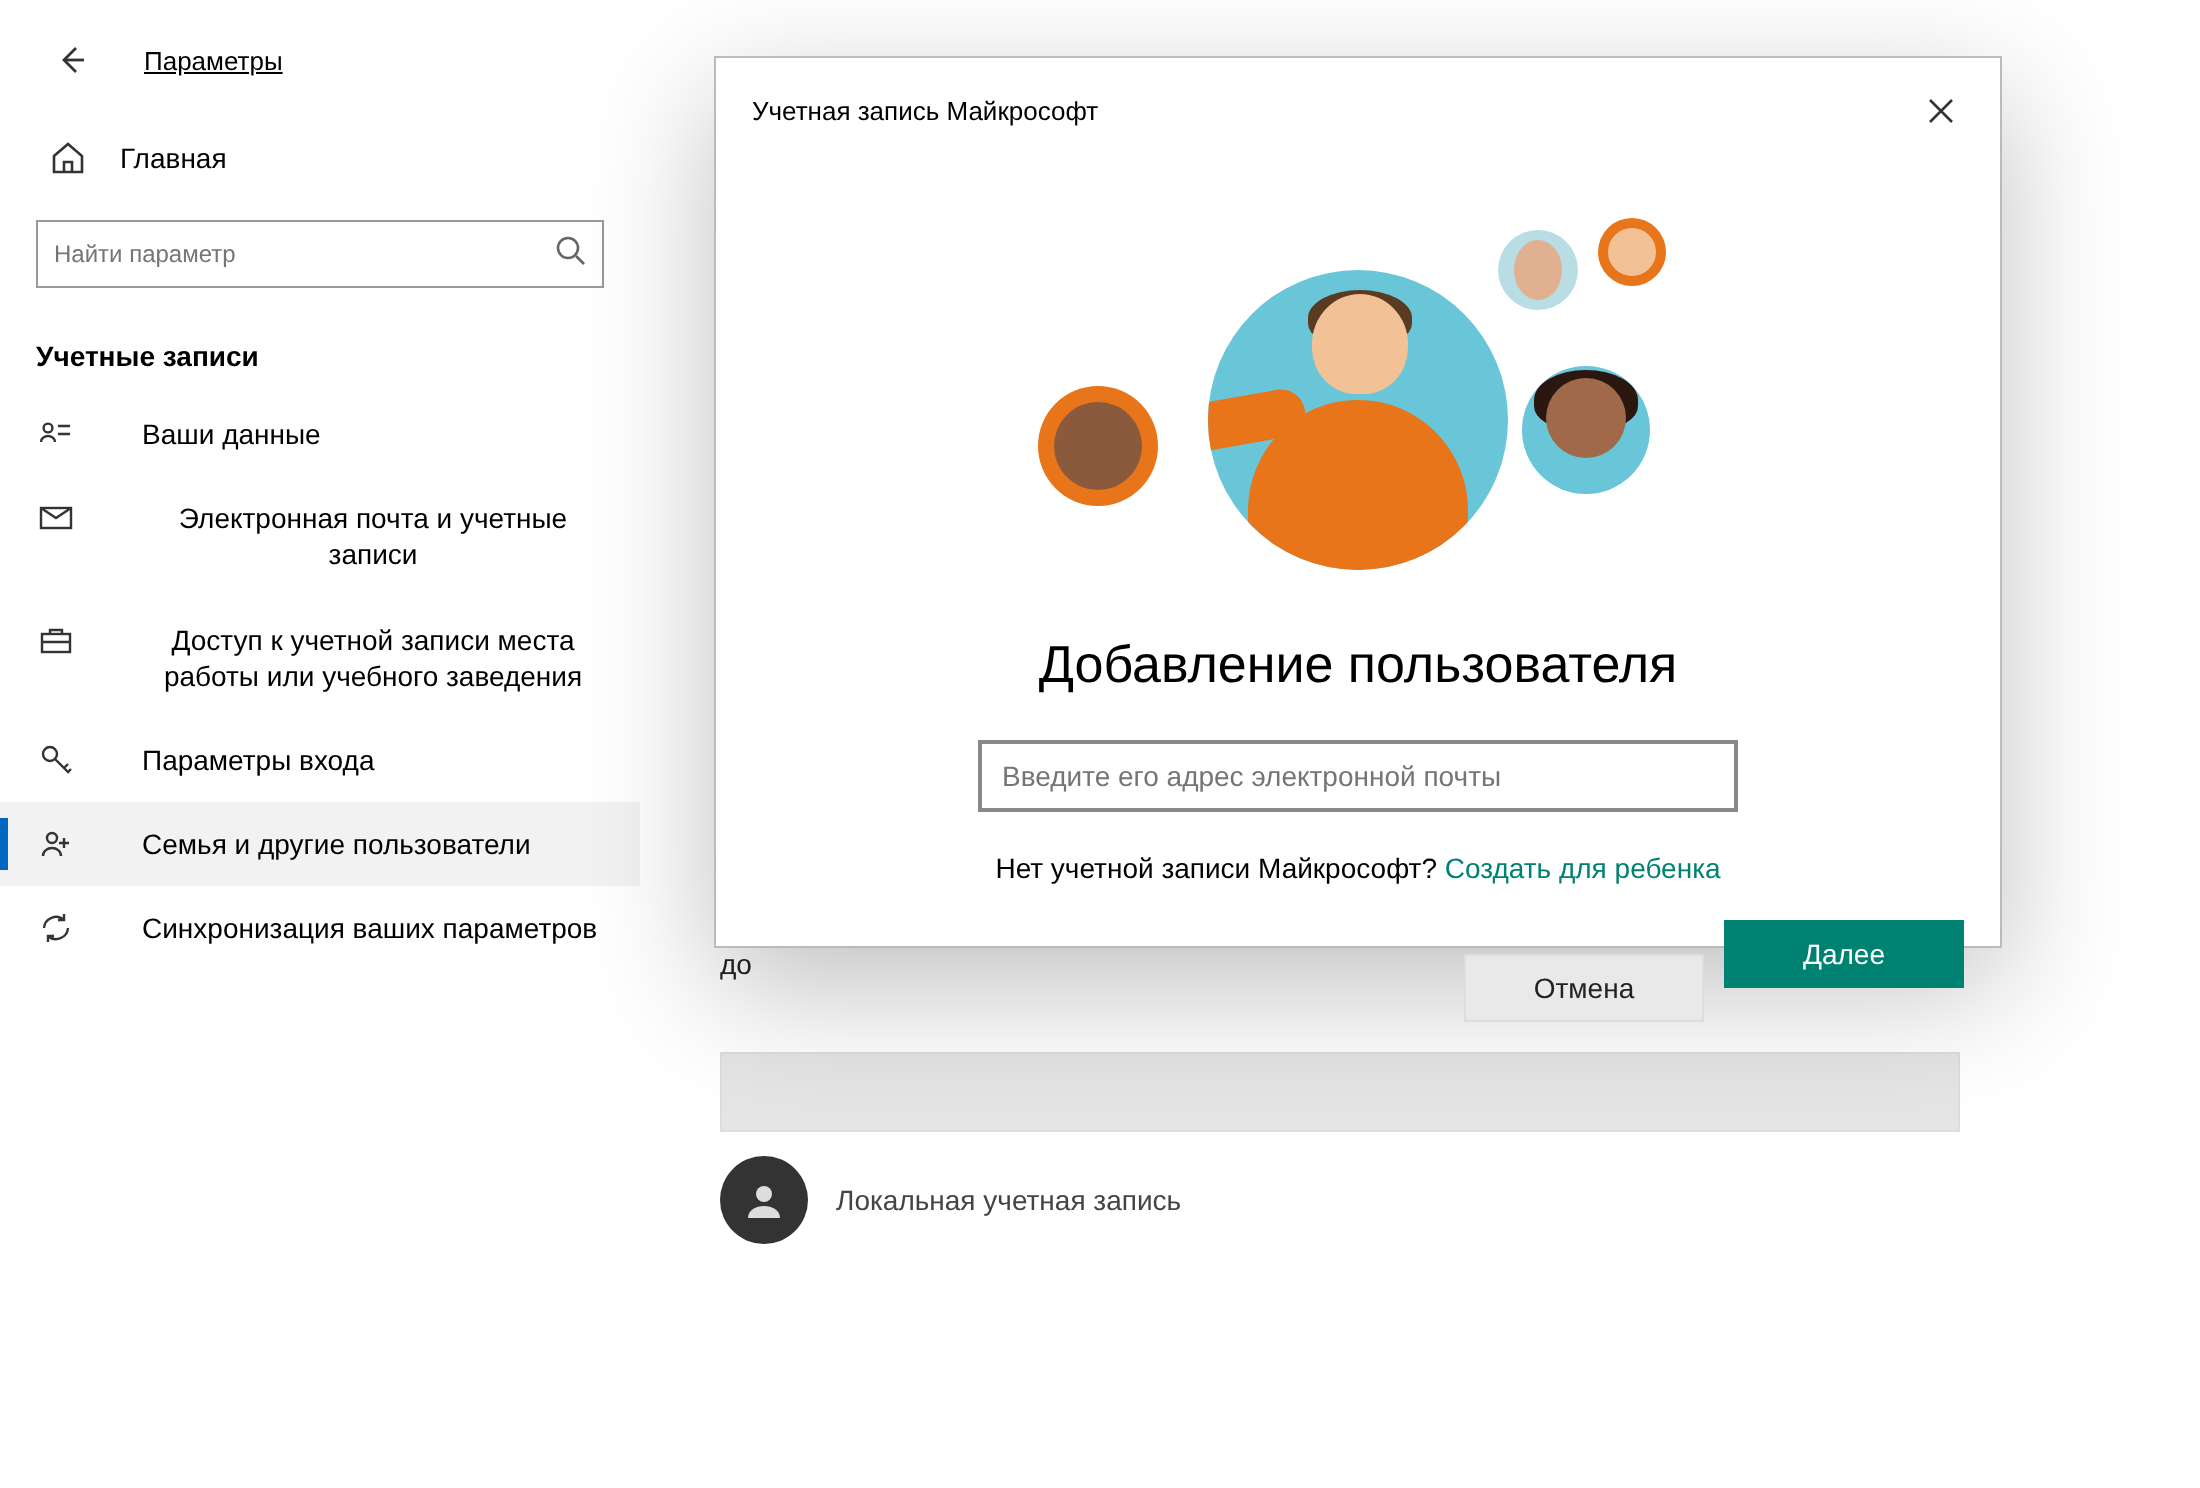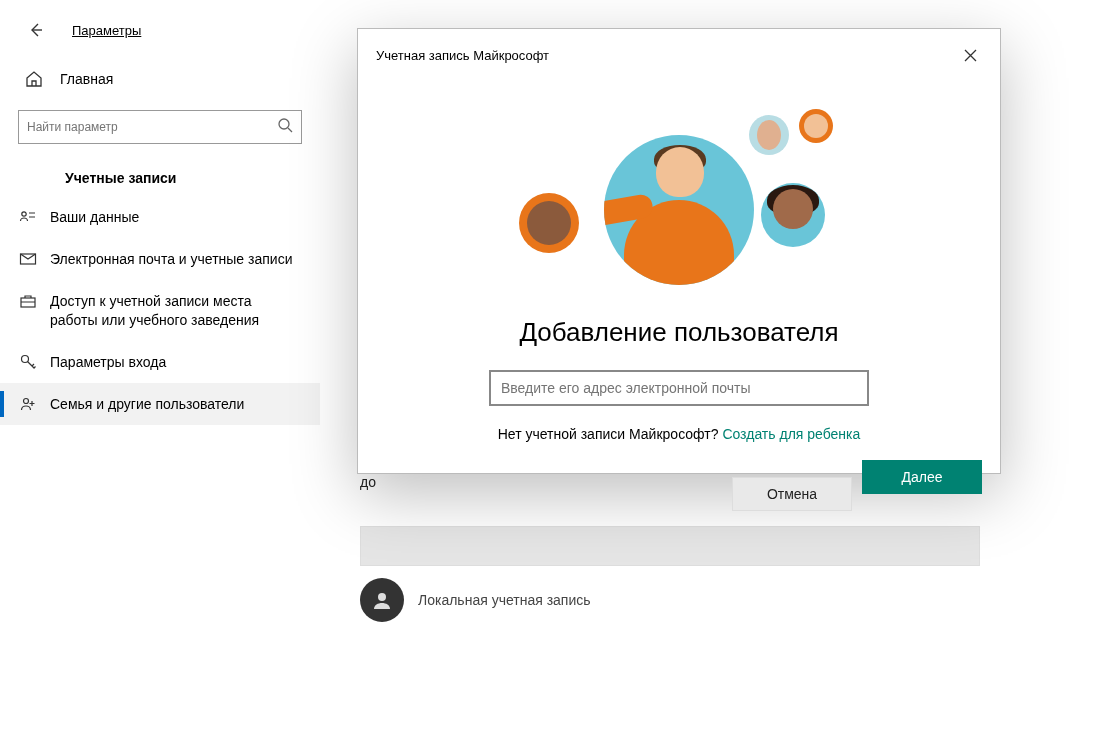--- a/index.html
+++ b/index.html
@@ -9,24 +9,24 @@
   .sidebar-top { display: flex; align-items: center; padding: 0 24px 20px 24px; height: 40px; text-decoration: underline; }
   .back-btn { width: 24px; height: 24px; display: flex; align-items: center; justify-content: center; margin-right: 24px; cursor: pointer; color:#333; }
   .settings-title { font-size: 13px; }
   .home-row { display: flex; align-items: center; padding: 10px 24px; cursor: pointer; margin-bottom: 12px; }
   .home-row svg, .nav-item svg { flex: 0 0 20px; }
   .home-label { margin-left: 16px; font-size: 14px; }
   .search-wrap { padding: 0 18px 10px 18px; }
   .search { display: flex; align-items: center; border: 1px solid #999; height: 34px; padding: 0 8px; }
   .search input { border: none; outline: none; flex: 1; font-size: 12px; background: transparent; }
   .search .sicon { color: #666; }
-  .section-label { padding: 16px 18px 10px 18px; font-size: 14px; font-weight: 600; margin-left: 47px; }
+  .section-label { padding: 16px 18px 10px 18px; font-size: 14px; font-weight: 600; }
   .nav-list { }
   .nav-item { display: flex; align-items: flex-start; padding: 12px 18px 12px 18px; cursor: pointer; font-size: 14px; position: relative; }
-  .nav-item .nlabel { margin-left: 12px; line-height: 1.3; }
+  .nav-item .nlabel { margin-left: 33px; line-height: 1.3; text-align: center; }
   .nav-item.active::before { content: ""; position: absolute; left: 0; top: 8px; bottom: 8px; width: 4px; background: #0067c0; }
   .nav-item.active { background: #f2f2f2; }
 
   .main { flex: 1; position: relative; padding: 40px 40px; }
   .main h1 { font-size: 30px; font-weight: 400; }
   .main .sub { margin-top: 24px; font-size: 20px; }
   .main .para { margin-top: 14px; font-size: 14px; max-width: 600px; color:#222; }
   .main .link { color: #0067c0; margin-top: 20px; display:inline-block; }
   .main .grey-btn { margin-top: 24px; height: 40px; width: 620px; background: #e5e5e5; border:1px solid #ddd; }
   .main .local { display:flex; align-items:center; margin-top:12px; }
@@ -131,20 +131,27 @@
           </svg>
         <span class="nlabel">Параметры входа</span>
       </div>
       <div class="nav-item active">
         <svg width="18" height="18" viewBox="0 0 18 18">
             <circle cx="7" cy="6" r="2.5" fill="none" stroke="#333" stroke-width="1.2"></circle>
             <path d="M2.5 15c0-2.5 2.2-4 4.5-4s4.5 1.5 4.5 4M13 6v5M10.5 8.5h5" stroke="#333" stroke-width="1.2" fill="none"></path>
           </svg>
         <span class="nlabel">Семья и другие пользователи</span>
       </div>
+      <div class="nav-item">
+        <svg width="18" height="18" viewBox="0 0 18 18">
+            <path d="M3 9a6 6 0 0 1 10-4M15 9a6 6 0 0 1-10 4" fill="none" stroke="#333" stroke-width="1.2"></path>
+            <path d="M13 2v3h-3M5 16v-3h3" fill="none" stroke="#333" stroke-width="1.2"></path>
+          </svg>
+        <span class="nlabel">Синхронизация ваших параметров</span>
+      </div>
     </nav>
   </aside>
 
   <main class="main">
     <h1>С</h1>
     <div class="sub">Ва</div>
     <div class="para">
       <span>Вы</span><br>
       <span>ко</span><br>
       <span>че</span><br>

